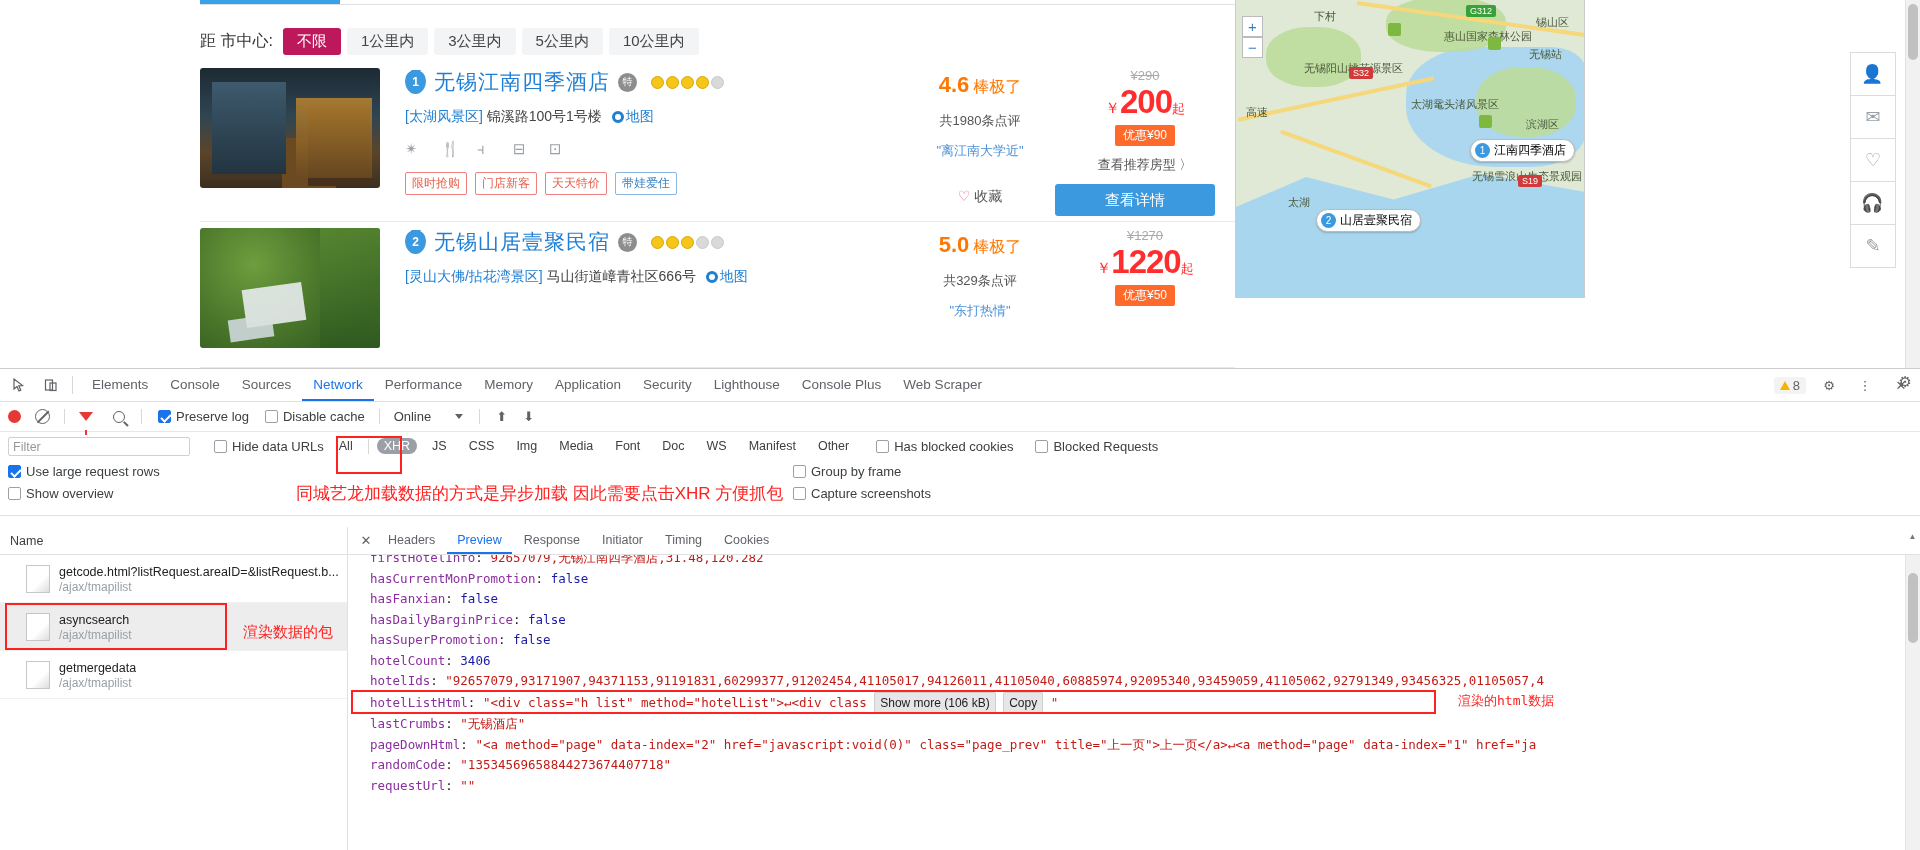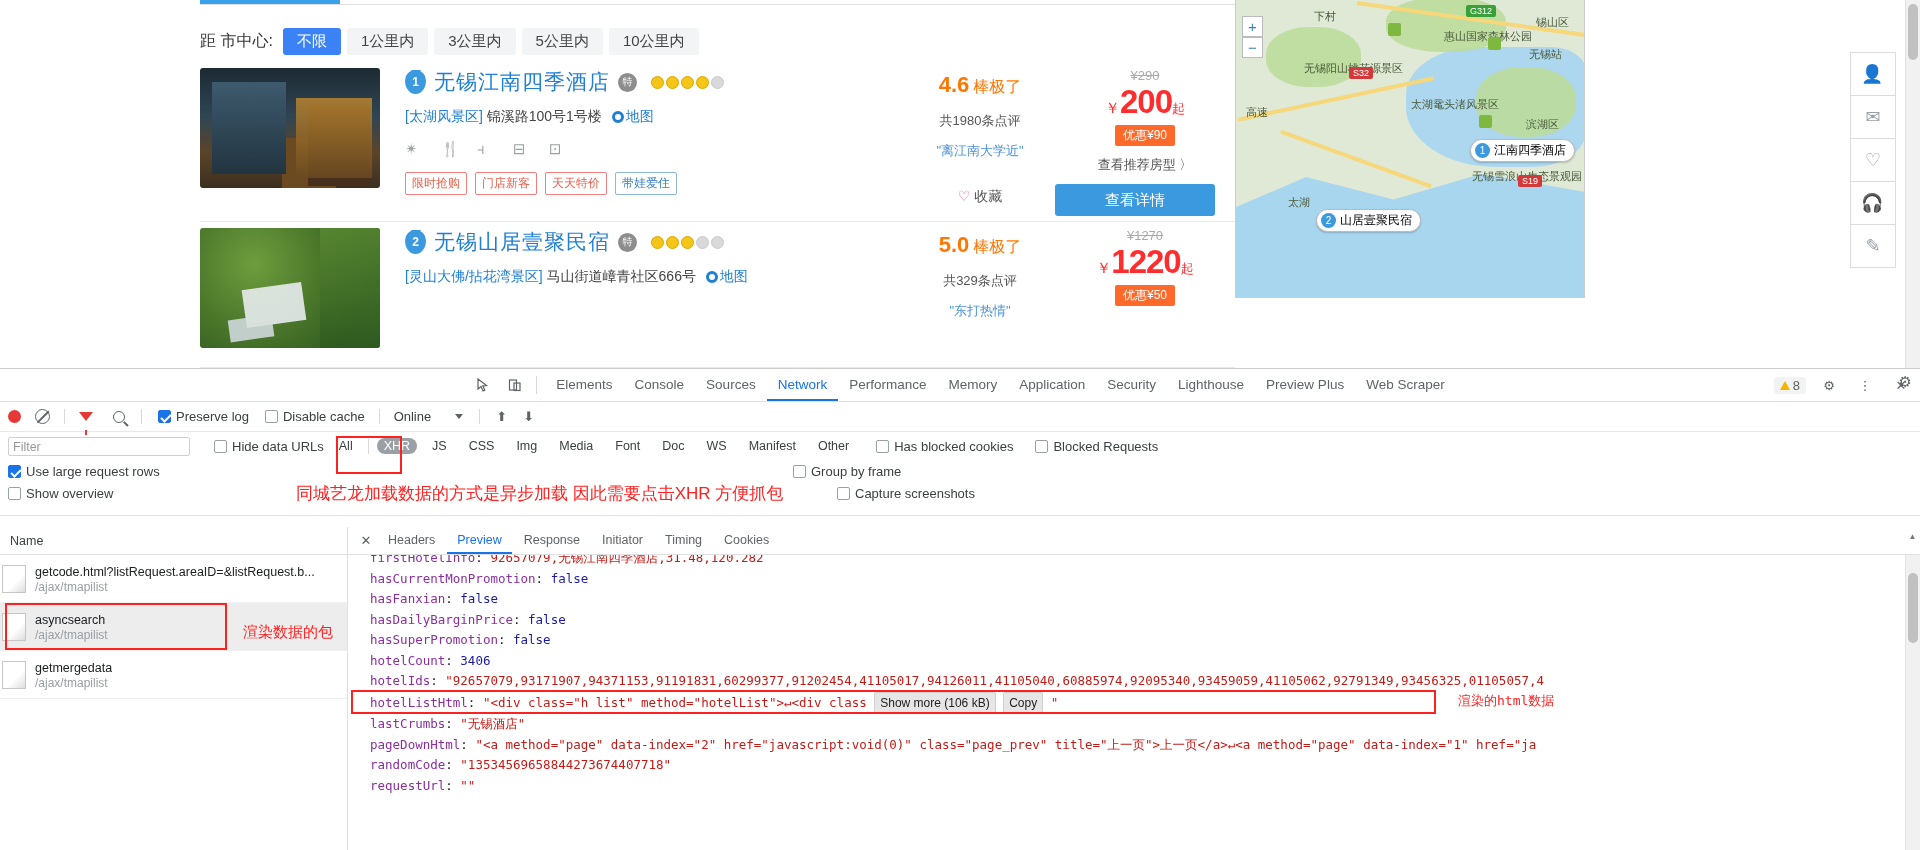--- a/index.html
+++ b/index.html
@@ -16,21 +16,21 @@
   .webpage { position: absolute; left:0; top:0; width:1920px; height:368px; background:#fff; overflow:hidden; }
   .page-inner { position:absolute; left:0; top:0; width:1920px; height:368px; }
 
   .blue-tab { position:absolute; left:200px; top:-10px; width:140px; height:14px; background:#39a1e8; border-radius:2px 2px 0 0;}
   .tabs-bar-line { position:absolute; left:200px; top:4px; width:1035px; height:1px; background:#dfe1e5; }
 
   
   .filter-row { position:absolute; left:200px; top:28px; display:flex; align-items:center; gap:0px; font-size:16px; color:#333; }
   .filter-label { color:#333; font-size:16px; margin-right:10px; }
   .chip { display:inline-block; padding:4px 14px; font-size:15px; color:#333; border-radius:3px; margin-right:6px; }
-  .chip.active { background:#3b82f6; color:#fff; }
+  .chip.active { background:#be185d; color:#fff; }
   .chip.plain { background:#f3f4f6; color:#444; }
 
   
   .hotel-card { position:absolute; left:200px; width:1035px; border-bottom:1px solid #e9eaed; }
   .hotel-card.c1 { top:68px; height:154px; }
   .hotel-card.c2 { top:228px; height:140px; }
 
   .thumb { position:absolute; left:0px; top:0px; width:180px; height:120px; border-radius:3px; overflow:hidden; background:#2a3a2c; }
   .thumb.t1 {
     background:
@@ -149,21 +149,21 @@
 
   
   .page-scroll { position:absolute; right:0; top:0; width:15px; height:368px; background:#f1f1f1; border-left:1px solid #e0e0e0;}
   .page-scroll .thumbbar { position:absolute; right:2px; top:4px; width:10px; height:56px; background:#c1c1c1; border-radius:5px;}
   .sb-arrow { position:absolute; right:0; width:15px; height:15px; color:#777; font-size:8px; text-align:center; line-height:15px;}
 
   
   .devtools { position:absolute; left:0; top:368px; width:1920px; height:482px;
      background:#fff; border-top:1px solid #cdcdcd; font-size:13px; color:#3c4043; }
 
-  .dt-tabbar { position:relative; height:33px; border-bottom:1px solid #e0e0e0; display:flex; align-items:center;justify-content:center; }
+  .dt-tabbar { position:relative; height:33px; border-bottom:1px solid #e0e0e0; display:flex; align-items:center; }
   .dt-icon-btn { width:26px; height:26px; margin-left:6px; display:flex; align-items:center; justify-content:center; color:#5f6368; }
   .dt-sep { width:1px; height:18px; background:#d8d8d8; margin:0 8px; }
   .dt-tab { padding:0 11px; height:32px; line-height:32px; color:#5f6368; font-size:13.5px; white-space:nowrap;}
   .dt-tab.active { color:#1a73e8; border-bottom:2px solid #1a73e8; }
   .dt-right { position:absolute; right:6px; top:0; height:33px; display:flex; align-items:center; gap:4px; }
   .warn-badge { display:flex; align-items:center; gap:3px; background:#f3f3f3; border-radius:3px; padding:1px 6px; color:#5f6368;}
   .warn-tri { width:0;height:0;border-left:5px solid transparent;border-right:5px solid transparent;border-bottom:9px solid #f5b400;}
 
   .dt-toolbar { height:30px; display:flex; align-items:center; border-bottom:1px solid #e8e8e8; padding-left:8px; gap:6px;}
   .rec-dot { width:13px;height:13px;border-radius:50%;background:#e53935; }
@@ -184,28 +184,28 @@
   .filter-input { width:182px; height:19px; border:1px solid #d0d0d0; border-radius:2px;
       font-size:12.5px; color:#999; padding:0 4px; line-height:19px; background:#fff;}
   .type-pill { font-size:12.5px; color:#3c4043; padding:1px 7px; border-radius:9px; }
   .type-pill.sel { background:#9aa0a6; color:#fff; }
   .vdiv { width:1px; height:15px; background:#d8d8d8; }
 
   .dt-opts { height:56px; position:relative; border-bottom:1px solid #e0e0e0; }
   .opt-l1 { position:absolute; left:8px; top:4px; }
   .opt-l2 { position:absolute; left:8px; top:26px; }
   .opt-r1 { position:absolute; left:793px; top:4px; }
-  .opt-r2 { position:absolute; left:793px; top:26px;margin-left:44px; }
+  .opt-r2 { position:absolute; left:793px; top:26px; }
   .red-note { position:absolute; color:#ff2020; font-size:17px; white-space:nowrap; }
 
   .dt-body { position:absolute; left:0; top:158px; width:1920px; height:324px; display:flex; }
   .req-list { width:348px; border-right:1px solid #e0e0e0; position:relative; background:#fff;}
   .req-head { height:28px; line-height:28px; padding-left:10px; border-bottom:1px solid #e0e0e0;
      font-size:12.5px; color:#3c4043; background:#fff;}
-  .req-row { height:48px; display:flex; align-items:center; padding-left:2px; gap:9px; border-bottom:1px solid #f0f0f0;}
+  .req-row { height:48px; display:flex; align-items:center; padding-left:26px; gap:9px; border-bottom:1px solid #f0f0f0;}
   .req-row.sel { background:#ededed; }
   .req-ic { width:24px;height:28px;background:linear-gradient(135deg,#fff 60%,#dcdcdc 100%);
      border:1px solid #c6c6c6; flex:none;}
   .req-txt { overflow:hidden; }
   .req-name { font-size:12.5px; color:#202124; white-space:nowrap; overflow:hidden; text-overflow:ellipsis; max-width:300px;}
   .req-path { font-size:12px; color:#9aa0a6; }
   .red-box { position:absolute; border:2px solid #ff2020; pointer-events:none; }
 
   .detail-pane { flex:1; position:relative; overflow:hidden; }
   .detail-tabs { height:28px; display:flex; align-items:center; border-bottom:1px solid #e0e0e0; gap:2px; padding-left:8px;}
@@ -418,21 +418,21 @@
       <div class="dt-sep"></div>
       <div class="dt-tab">Elements</div>
       <div class="dt-tab">Console</div>
       <div class="dt-tab">Sources</div>
       <div class="dt-tab active">Network</div>
       <div class="dt-tab">Performance</div>
       <div class="dt-tab">Memory</div>
       <div class="dt-tab">Application</div>
       <div class="dt-tab">Security</div>
       <div class="dt-tab">Lighthouse</div>
-      <div class="dt-tab">Preview Plus</div>
+      <div class="dt-tab">Console Plus</div>
       <div class="dt-tab">Web Scraper</div>
       <div class="dt-right">
         <div class="warn-badge">
           <span class="warn-tri"></span>
           <span>8</span>
         </div>
         <div class="dt-icon-btn">⚙</div>
         <div class="dt-icon-btn">⋮</div>
         <div class="dt-icon-btn">✕</div>
       </div>

